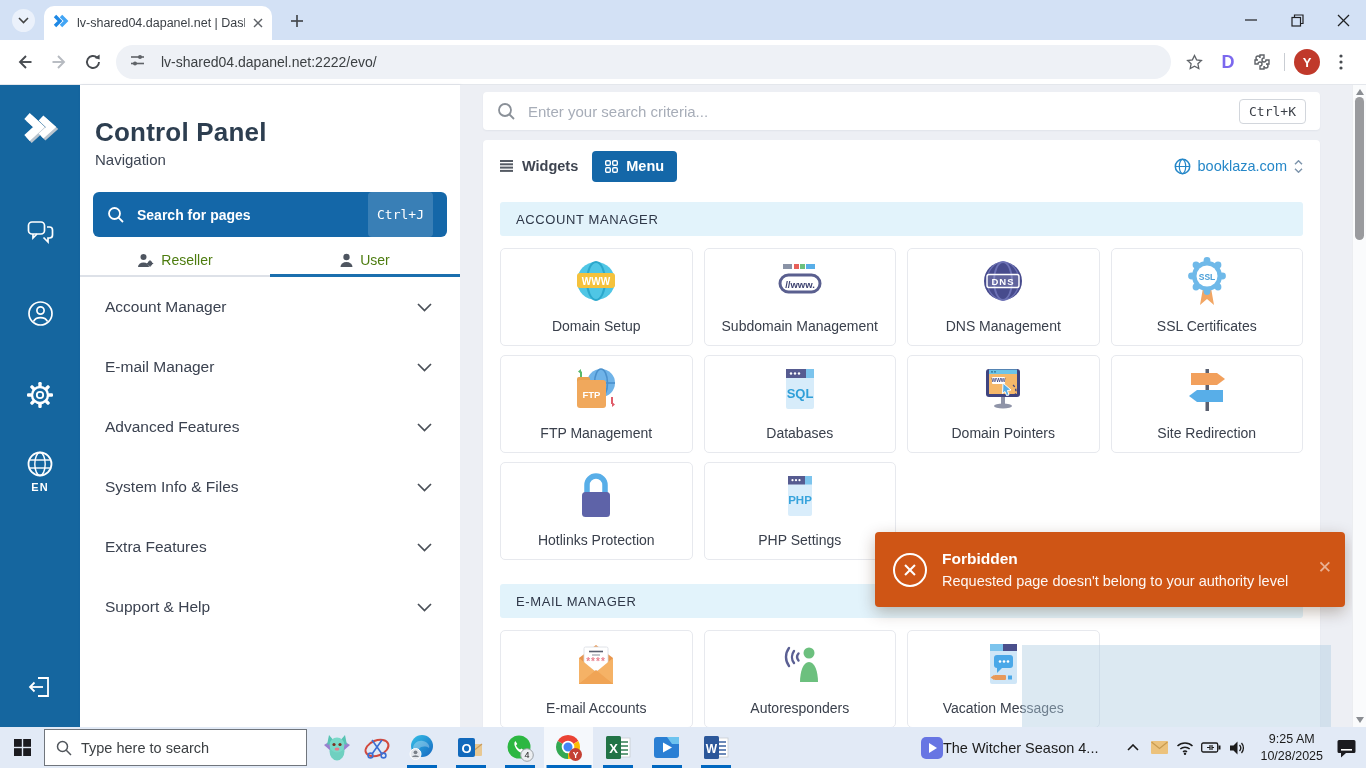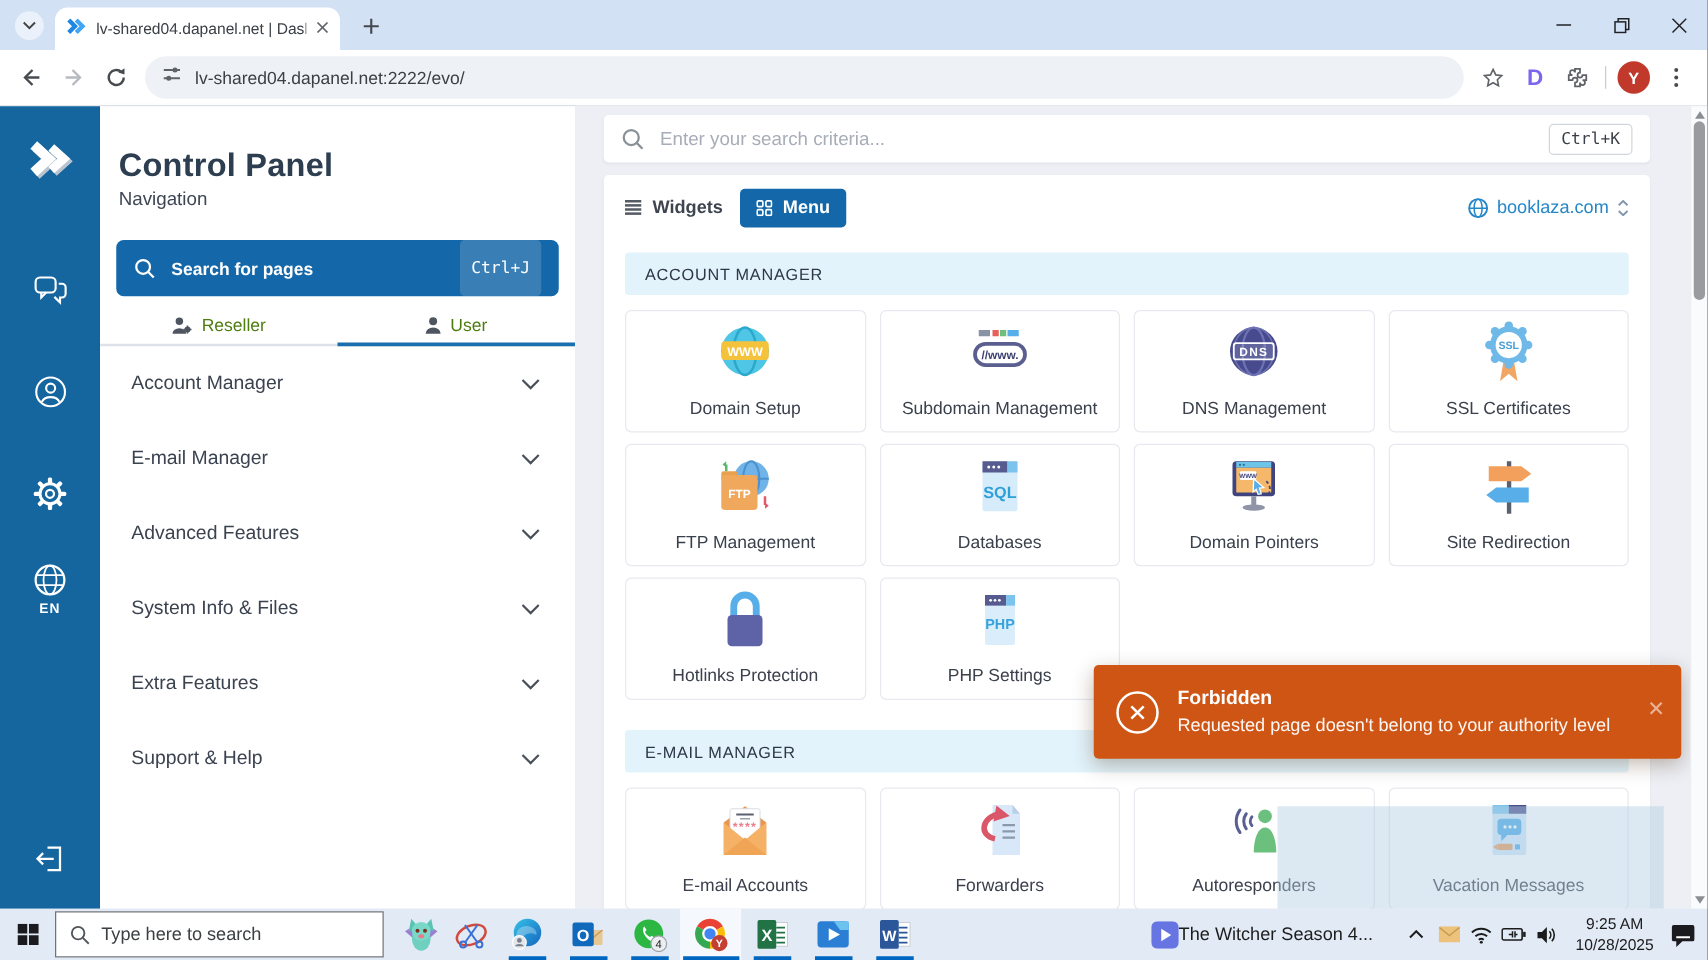--- a/index.html
+++ b/index.html
@@ -9,21 +9,21 @@
   
   .tabstrip { position:absolute; top:0; left:0; right:0; height:40px; background:#d3e1f5; }
   .tab-search-btn { position:absolute; left:12px; top:9px; width:23px; height:23px; border-radius:50%; background:rgba(255,255,255,.55); display:flex; align-items:center; justify-content:center; }
   .tab { position:absolute; left:44px; top:6px; width:228px; height:34px; background:#fff; border-radius:10px 10px 0 0; display:flex; align-items:center; padding:0 9px; gap:8px; }
   .tab-title { flex:1; font-size:12.5px; color:#3a3f45; white-space:nowrap; overflow:hidden; }
   .newtab-btn { position:absolute; left:286px; top:10px; width:22px; height:22px; display:flex; align-items:center; justify-content:center; }
   .win-controls { position:absolute; right:0; top:0; height:40px; display:flex; }
   .win-btn { width:46px; height:40px; display:flex; align-items:center; justify-content:center; }
   .toolbar { position:absolute; top:40px; left:0; right:0; height:45px; background:#fff; display:flex; align-items:center; padding:0 8px; border-bottom:1px solid #e4e7ec; }
   .tool-btn { width:34px; height:34px; border-radius:50%; display:flex; align-items:center; justify-content:center; flex:none; }
-  .omnibox { flex:1; height:34px; background:#eef1f6; border-radius:17px; display:flex; align-items:center; padding:0 14px; gap:11px; margin:0 6px; }
+  .omnibox { flex:1; height:34px; background:#eef1f6; border-radius:17px; display:flex; align-items:center; padding:0 14px; gap:16px; margin:0 6px; }
   .omni-url { font-size:14px; color:#3c4043; }
   .tool-divider { width:1px; height:18px; background:#c9cdd3; margin:0 5px; }
   .avatar { width:26px; height:26px; border-radius:50%; background:#c0392b; color:#fff; font-size:13px; font-weight:bold; display:flex; align-items:center; justify-content:center; }
   .ext-d { font-size:18px; font-weight:bold; color:#7b68ee; }
 
   
   .app { position:absolute; top:85px; left:0; width:1366px; height:642px; display:flex; }
 
   .rail { width:80px; background:#15669f; position:relative; flex:none; }
   .rail-item { position:absolute; left:0; width:80px; display:flex; flex-direction:column; align-items:center; }
@@ -545,34 +545,20 @@
                   <polygon points="11,20 28,34 11,46" fill="#f5b266"></polygon>
                   <polygon points="45,20 28,34 45,46" fill="#f5b266"></polygon>
                   <polygon points="11,46 28,32 45,46" fill="#f0a455"></polygon>
                 </svg>
             </span>
             <span class="clabel">E-mail Accounts</span>
           </div>
           <div class="card">
             <span class="cicon">
               <svg width="56" height="52" viewBox="0 0 56 52">
-                  <path d="M22 6h16l6 7v33H22z" fill="#d9e8f8"></path>
-                  <polygon points="38,6 38,13 44,13" fill="#b8cfe8"></polygon>
-                  <line x1="30" y1="22" x2="40" y2="22" stroke="#8a99ad" stroke-width="1.8"></line>
-                  <line x1="30" y1="27" x2="40" y2="27" stroke="#8a99ad" stroke-width="1.8"></line>
-                  <line x1="30" y1="32" x2="40" y2="32" stroke="#8a99ad" stroke-width="1.8"></line>
-                  <path d="M28 13C14 15 10 30 24 33" fill="none" stroke="#d95768" stroke-width="4.5"></path>
-                  <polygon points="24,7 36,13.5 24,20" fill="#d95768" transform="rotate(10 28 13)"></polygon>
-                </svg>
-            </span>
-            <span class="clabel">Forwarders</span>
-          </div>
-          <div class="card">
-            <span class="cicon">
-              <svg width="56" height="52" viewBox="0 0 56 52">
                   <g fill="none" stroke="#5a5f93" stroke-width="2.4" stroke-linecap="round">
                     <path d="M17 10a15 15 0 0 0 0 18"></path>
                     <path d="M22 13a10 10 0 0 0 0 12"></path>
                     <path d="M26.5 15.5a5.5 5.5 0 0 0 0 7"></path>
                   </g>
                   <circle cx="37" cy="15" r="5.5" fill="#6cc07e"></circle>
                   <path d="M28 44c0-10 3-20 9-20s9 10 9 20z" fill="#6cc07e"></path>
                 </svg>
             </span>
             <span class="clabel">Autoresponders</span>

